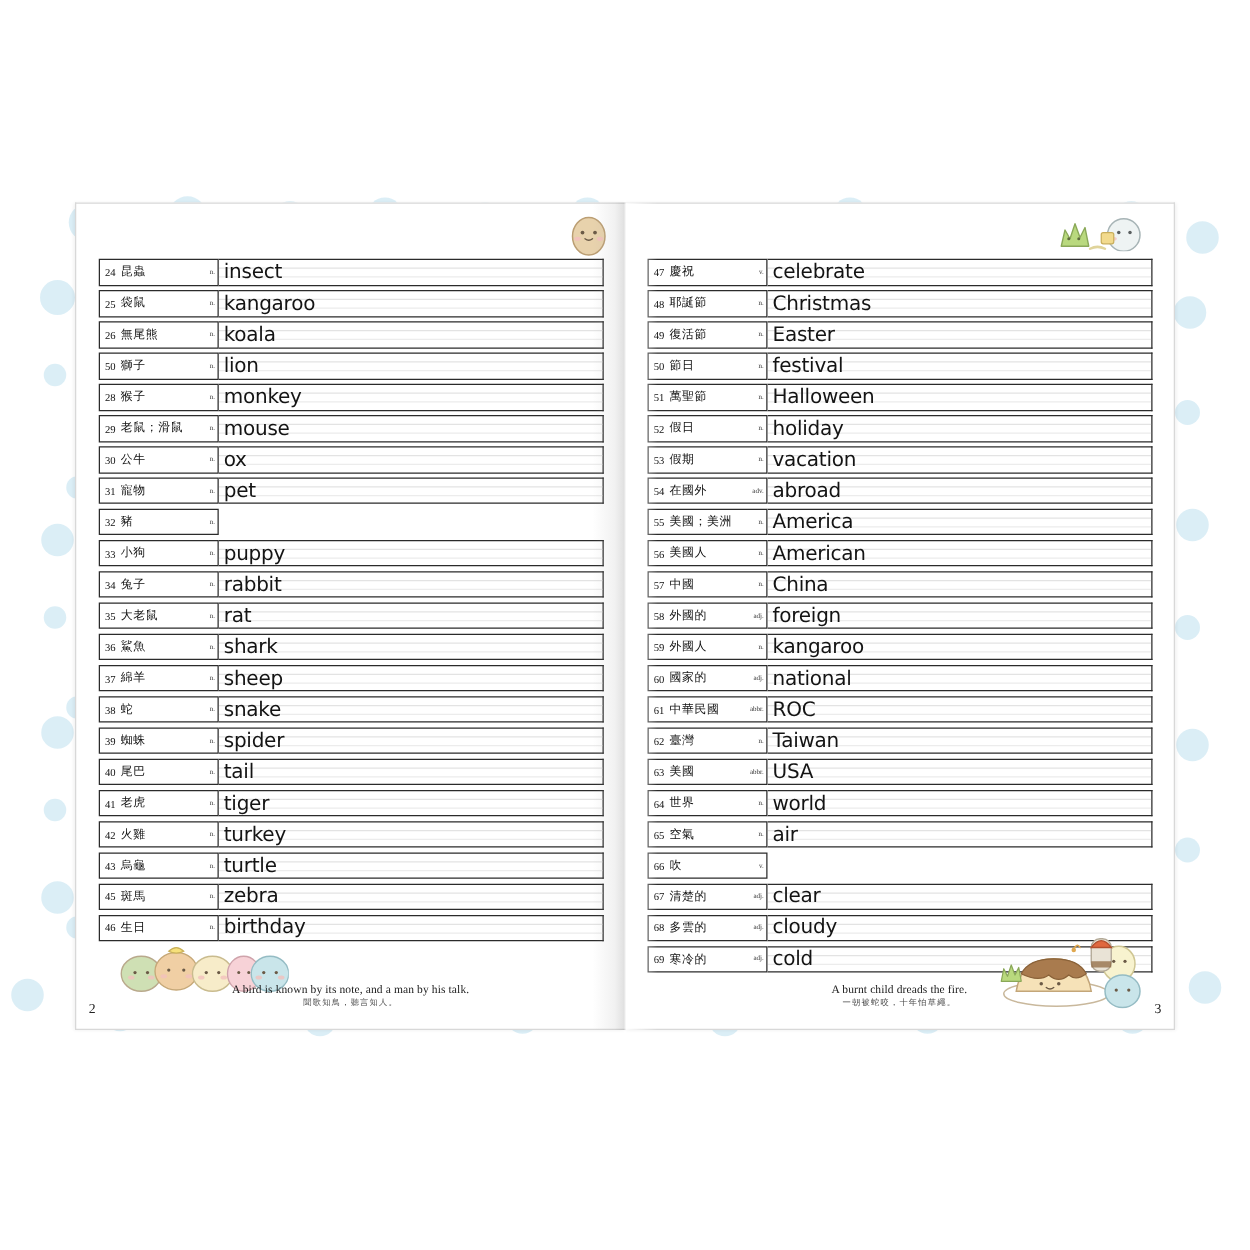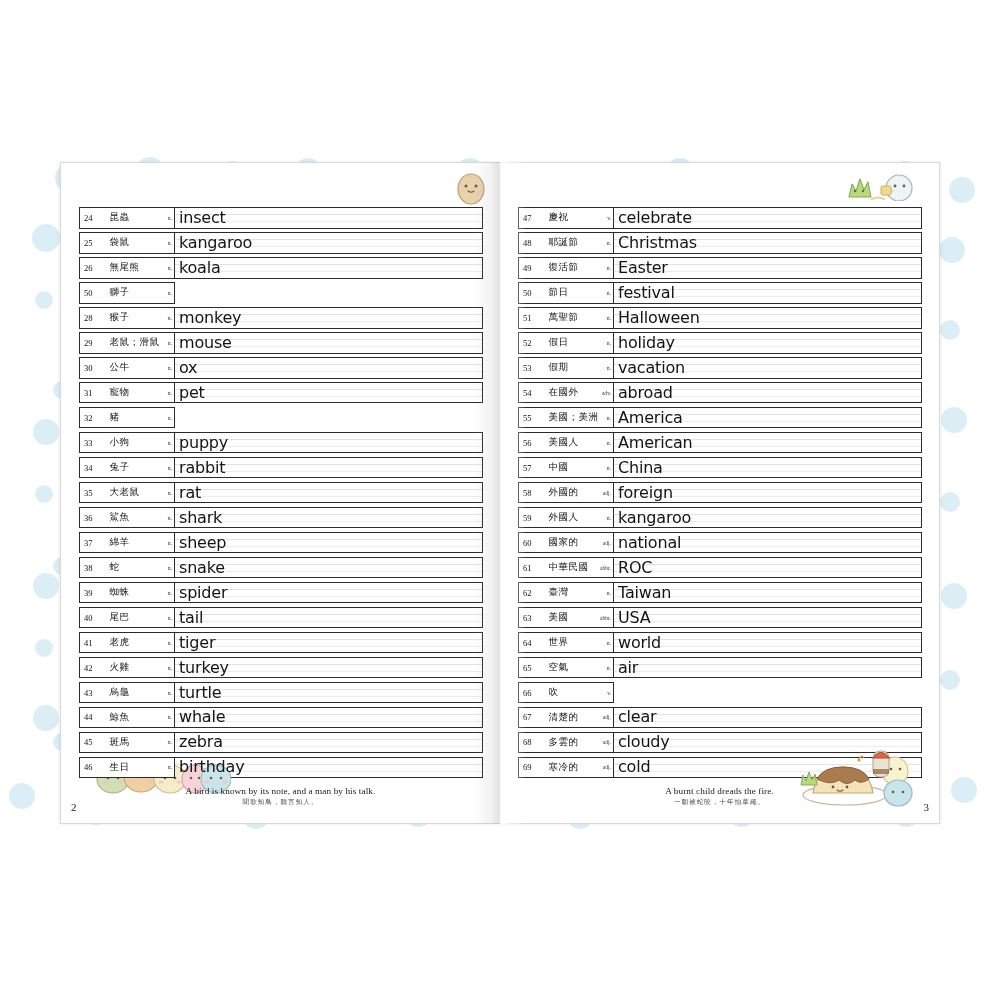--- a/index.html
+++ b/index.html
@@ -54,21 +54,21 @@
     display:flex;align-items:center;
     background:#fff;
     position:relative;z-index:3;
   }
   .num{
     font-size:8.5px;color:#111;margin-left:4px;
     font-family:"Liberation Serif","DejaVu Serif",serif;
     letter-spacing:0;
   }
   .cn{
-    font-size:9.5px;color:#111;margin-left:17px;
+    font-size:9.5px;color:#111;margin-left:4px;
     font-family:Liberation Sans, sans-serif;
     white-space:nowrap;letter-spacing:.5px;
   }
   .pos{
     margin-left:auto;margin-right:2px;
     font-size:5.6px;color:#333;
     font-family:"Liberation Serif","DejaVu Serif",serif;
   }
   .en-cell{
     flex:1 1 auto;position:relative;
@@ -217,20 +217,23 @@
             <div class="en-cell">
               <span class="en">koala</span>
             </div>
           </div>
           <div class="vrow">
             <div class="cn-cell">
               <span class="num">50</span>
               <span class="cn">獅子</span>
               <span class="pos">n.</span>
             </div>
+            <div class="en-cell">
+              <span class="en">lion</span>
+            </div>
           </div>
           <div class="vrow">
             <div class="cn-cell">
               <span class="num">28</span>
               <span class="cn">猴子</span>
               <span class="pos">n.</span>
             </div>
             <div class="en-cell">
               <span class="en">monkey</span>
             </div>
@@ -373,30 +376,20 @@
             </div>
           </div>
           <div class="vrow">
             <div class="cn-cell">
               <span class="num">43</span>
               <span class="cn">烏龜</span>
               <span class="pos">n.</span>
             </div>
             <div class="en-cell">
               <span class="en">turtle</span>
-            </div>
-          </div>
-          <div class="vrow">
-            <div class="cn-cell">
-              <span class="num">44</span>
-              <span class="cn">鯨魚</span>
-              <span class="pos">n.</span>
-            </div>
-            <div class="en-cell">
-              <span class="en">whale</span>
             </div>
           </div>
           <div class="vrow">
             <div class="cn-cell">
               <span class="num">45</span>
               <span class="cn">斑馬</span>
               <span class="pos">n.</span>
             </div>
             <div class="en-cell">
               <span class="en">zebra</span>

